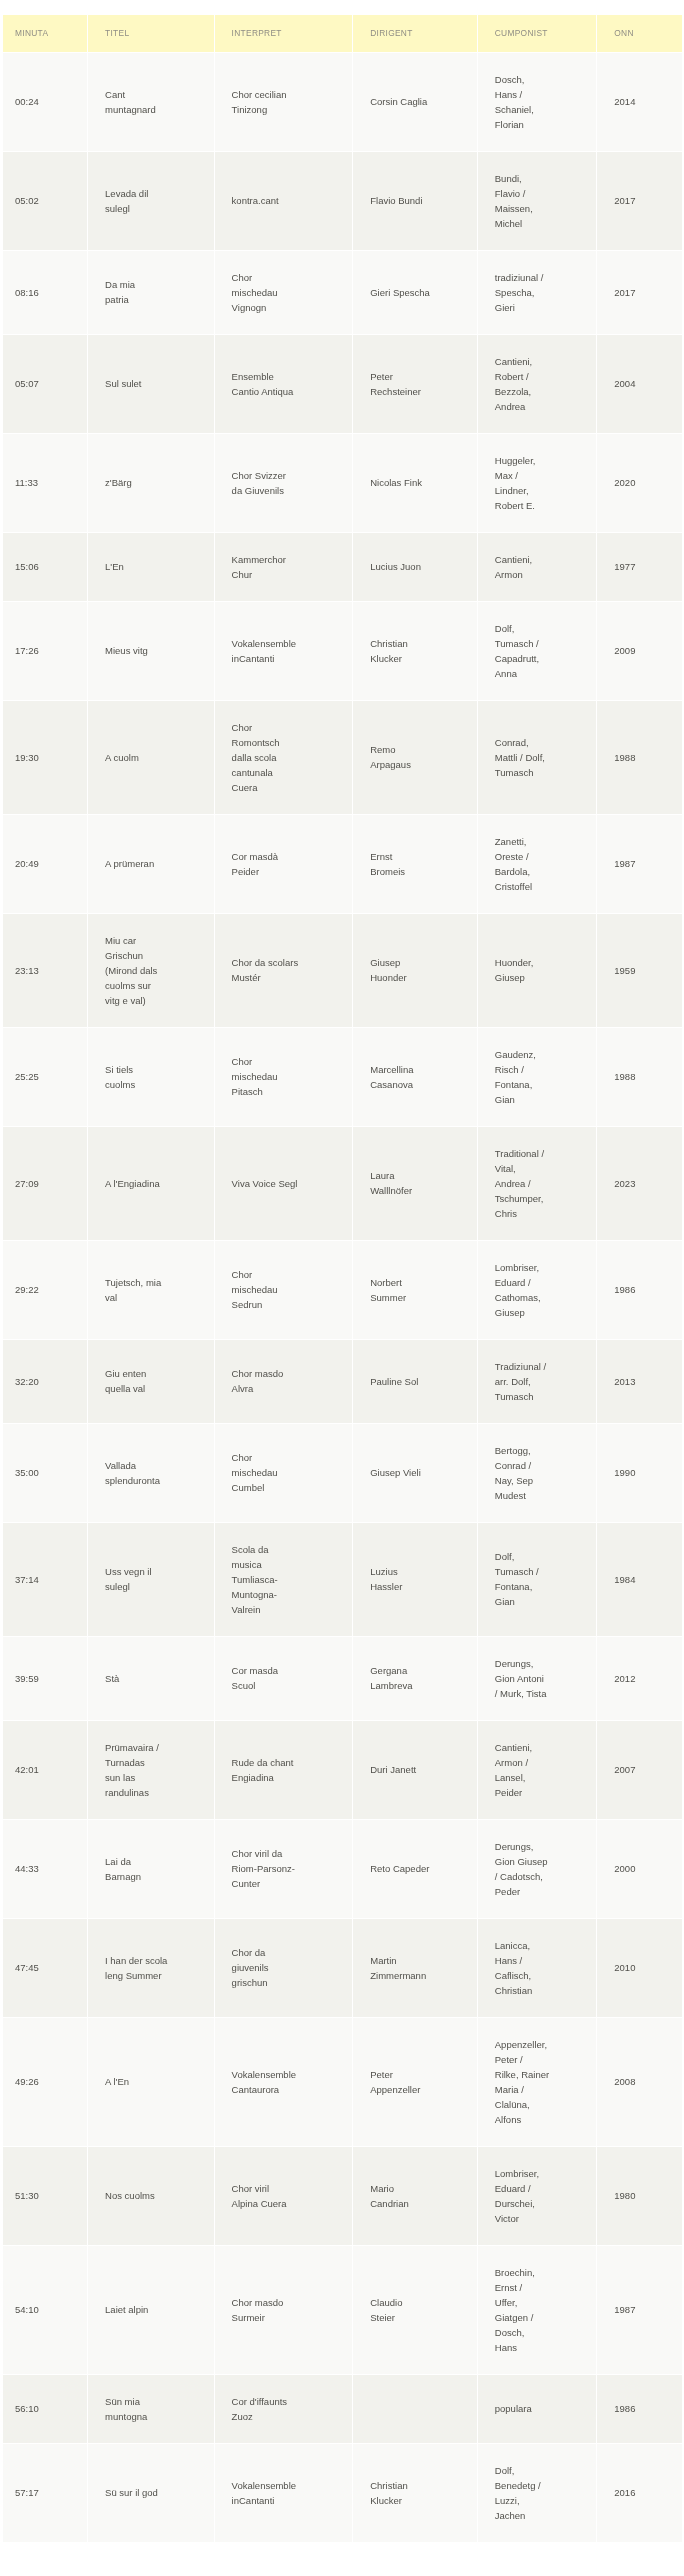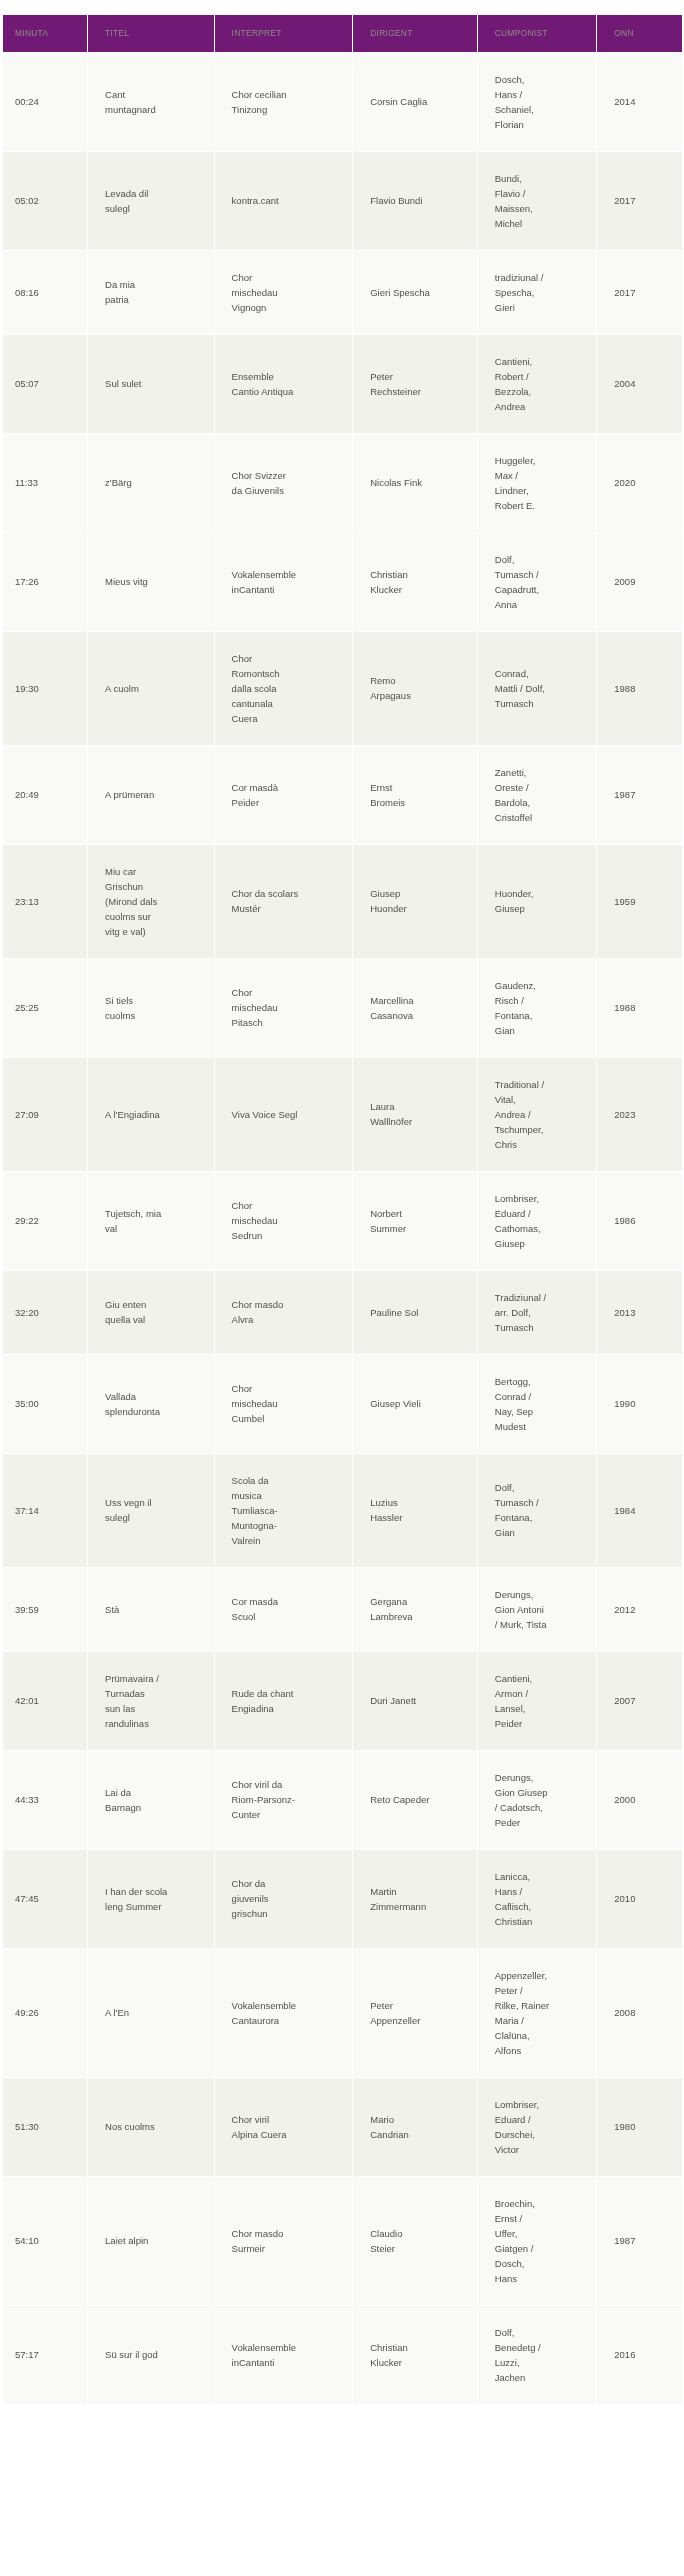--- a/index.html
+++ b/index.html
@@ -22,21 +22,21 @@
     margin-left: 1.7px;
   }
   col.c-minuta   { width: 84px; }
   col.c-titel    { width: 125px; }
   col.c-interpret{ width: 137px; }
   col.c-dirigent { width: 123px; }
   col.c-cumponist{ width: 118px; }
   col.c-onn      { width: 84px; }
 
   th {
-    background: #701a75;
+    background: #fef9c3;
     color: #8f8d84;
     font-size: 8.4px;
     font-weight: normal;
     letter-spacing: 0.3px;
     text-align: left;
     vertical-align: middle;
     padding: 13.5px 5.6px 13.5px 17px;
     white-space: nowrap;
     overflow: hidden;
   }
@@ -135,20 +135,30 @@
           <td class="col-titel">z'Bärg</td>
           <td class="col-interpret">Chor Svizzer
 da Giuvenils</td>
           <td class="col-dirigent">Nicolas Fink</td>
           <td class="col-cumponist">Huggeler,
 Max /
 Lindner,
 Robert E.</td>
           <td class="col-onn">2020</td>
         </tr>
+        <tr class="alt">
+          <td class="col-minuta">15:06</td>
+          <td class="col-titel">L'En</td>
+          <td class="col-interpret">Kammerchor
+Chur</td>
+          <td class="col-dirigent">Lucius Juon</td>
+          <td class="col-cumponist">Cantieni,
+Armon</td>
+          <td class="col-onn">1977</td>
+        </tr>
         <tr>
           <td class="col-minuta">17:26</td>
           <td class="col-titel">Mieus vitg</td>
           <td class="col-interpret">Vokalensemble
 inCantanti</td>
           <td class="col-dirigent">Christian
 Klucker</td>
           <td class="col-cumponist">Dolf,
 Tumasch /
 Capadrutt,
@@ -376,20 +386,30 @@
           <td class="col-dirigent">Claudio
 Steier</td>
           <td class="col-cumponist">Broechin,
 Ernst /
 Uffer,
 Giatgen /
 Dosch,
 Hans</td>
           <td class="col-onn">1987</td>
         </tr>
+        <tr class="alt">
+          <td class="col-minuta">56:10</td>
+          <td class="col-titel">Sün mia
+muntogna</td>
+          <td class="col-interpret">Cor d'iffaunts
+Zuoz</td>
+          <td class="col-dirigent"></td>
+          <td class="col-cumponist">populara</td>
+          <td class="col-onn">1986</td>
+        </tr>
         <tr>
           <td class="col-minuta">57:17</td>
           <td class="col-titel">Sü sur il god</td>
           <td class="col-interpret">Vokalensemble
 inCantanti</td>
           <td class="col-dirigent">Christian
 Klucker</td>
           <td class="col-cumponist">Dolf,
 Benedetg /
 Luzzi,

